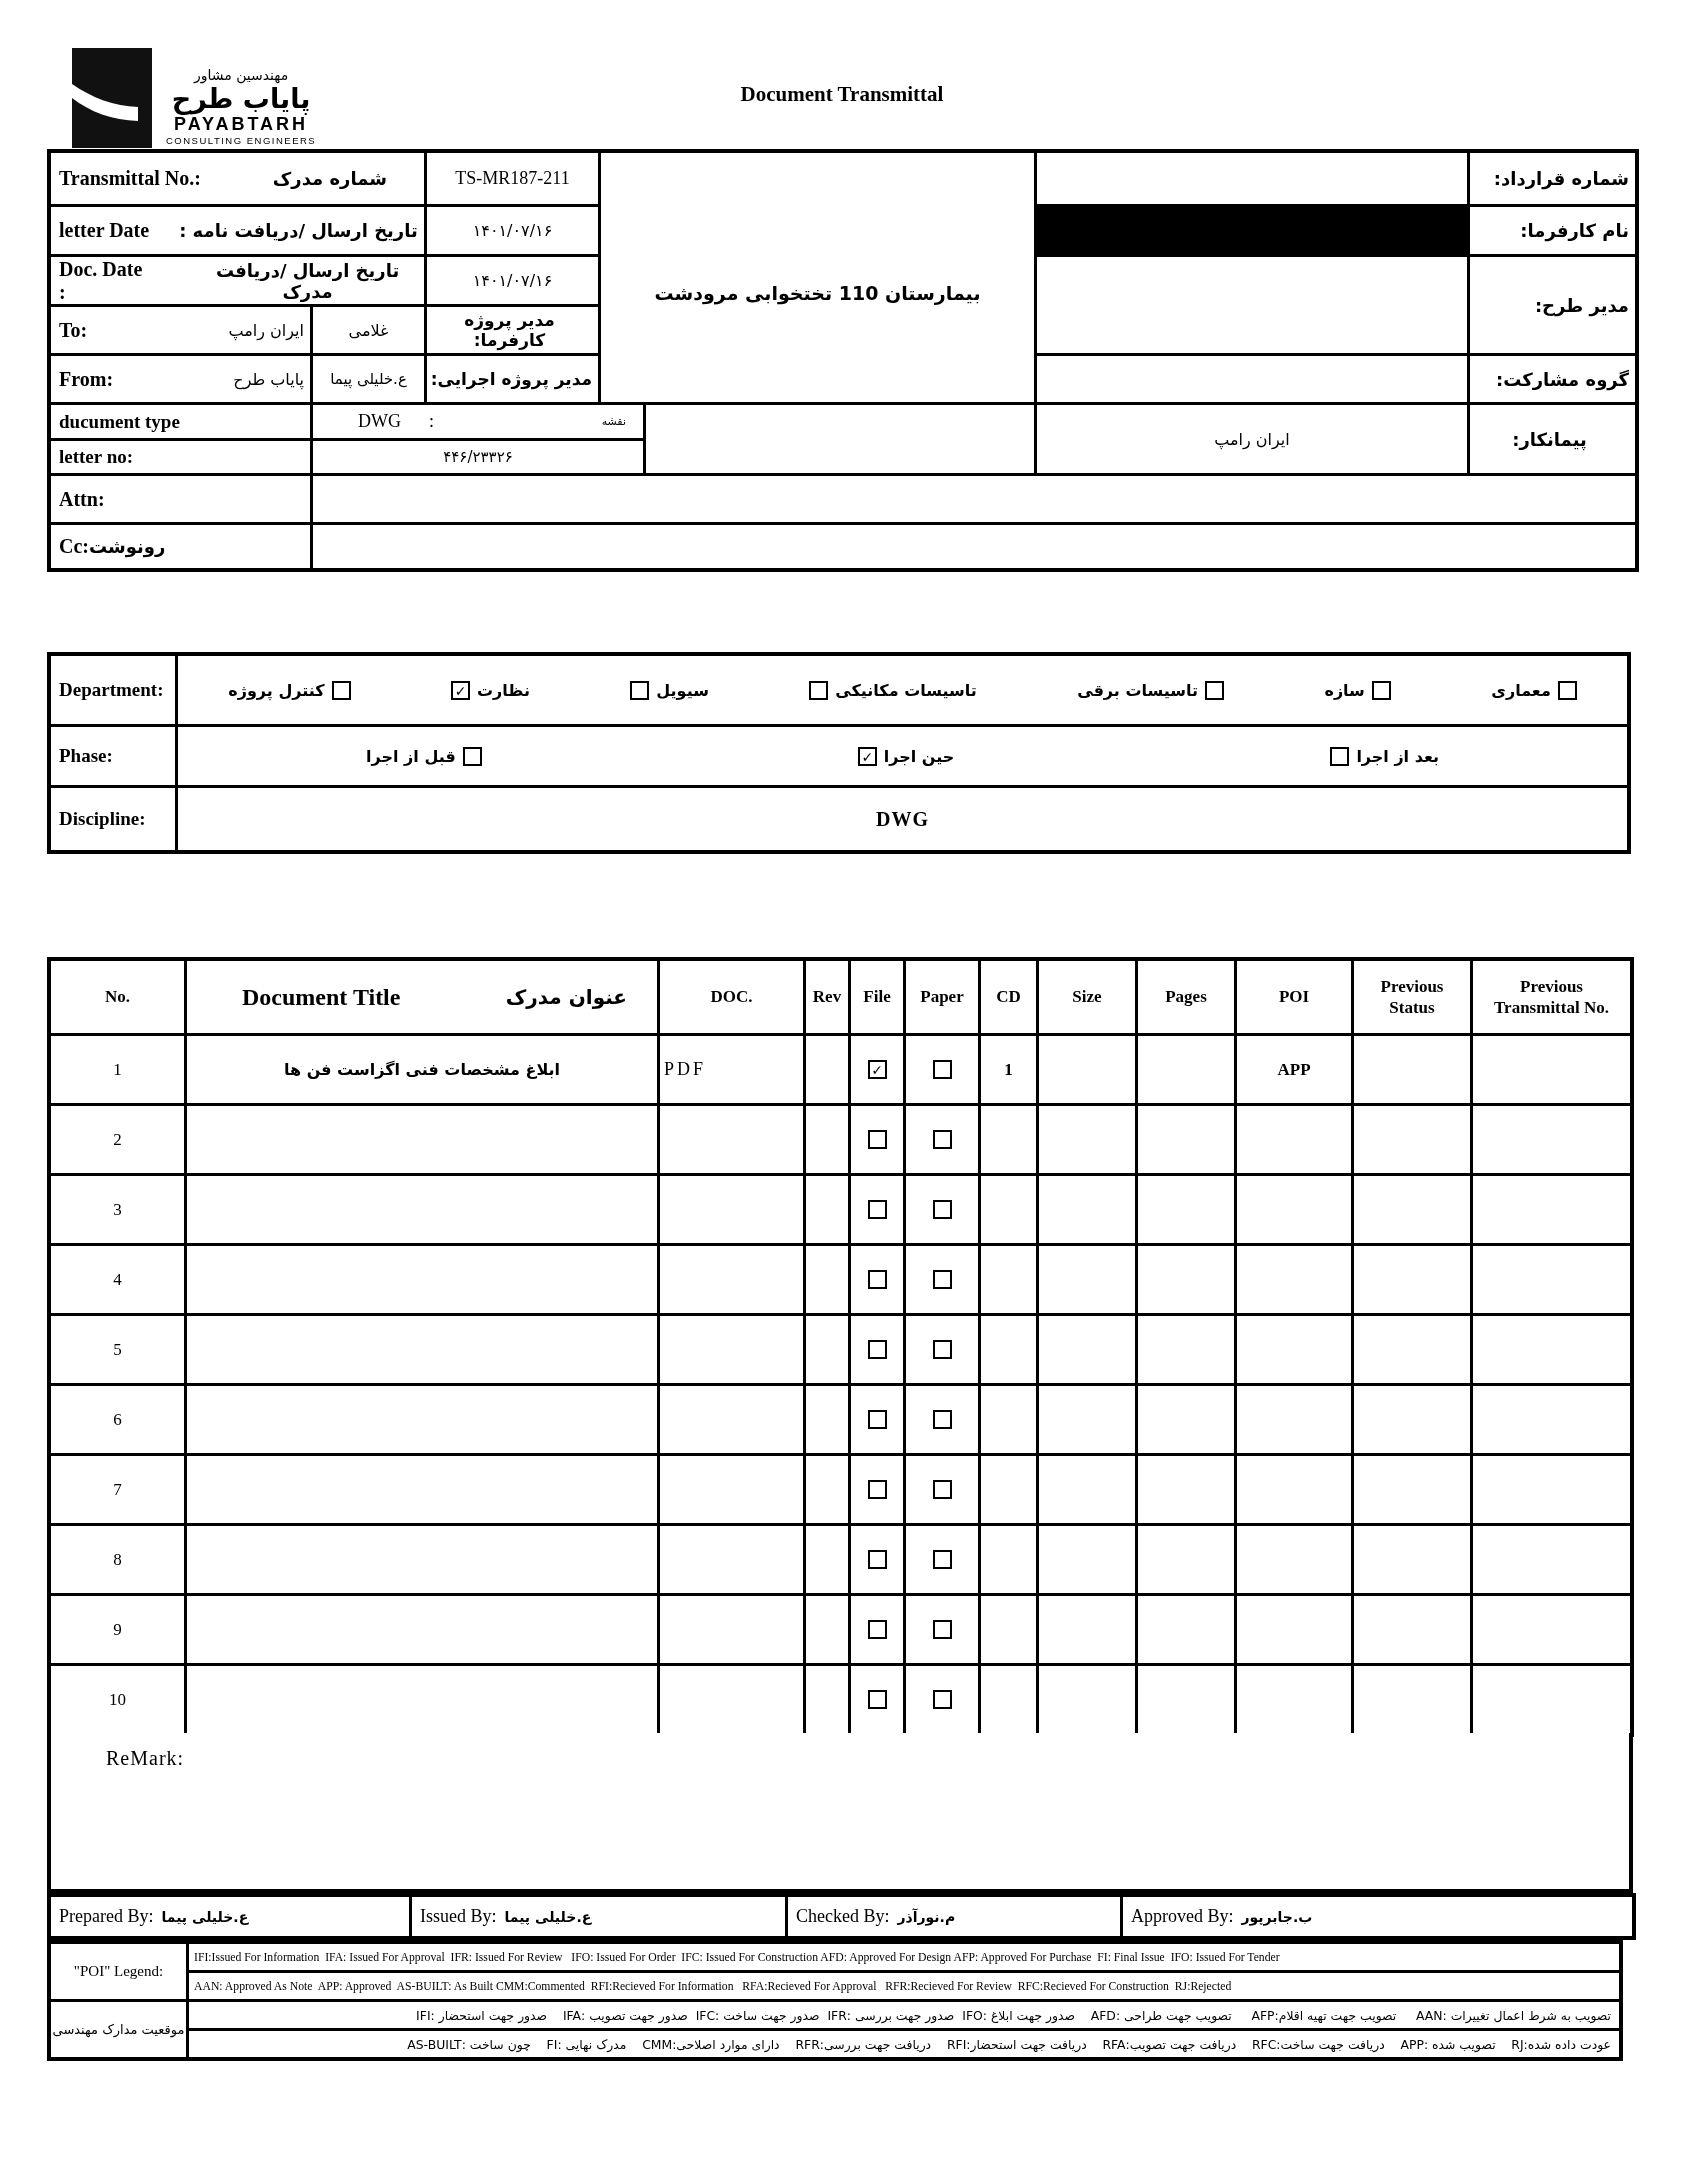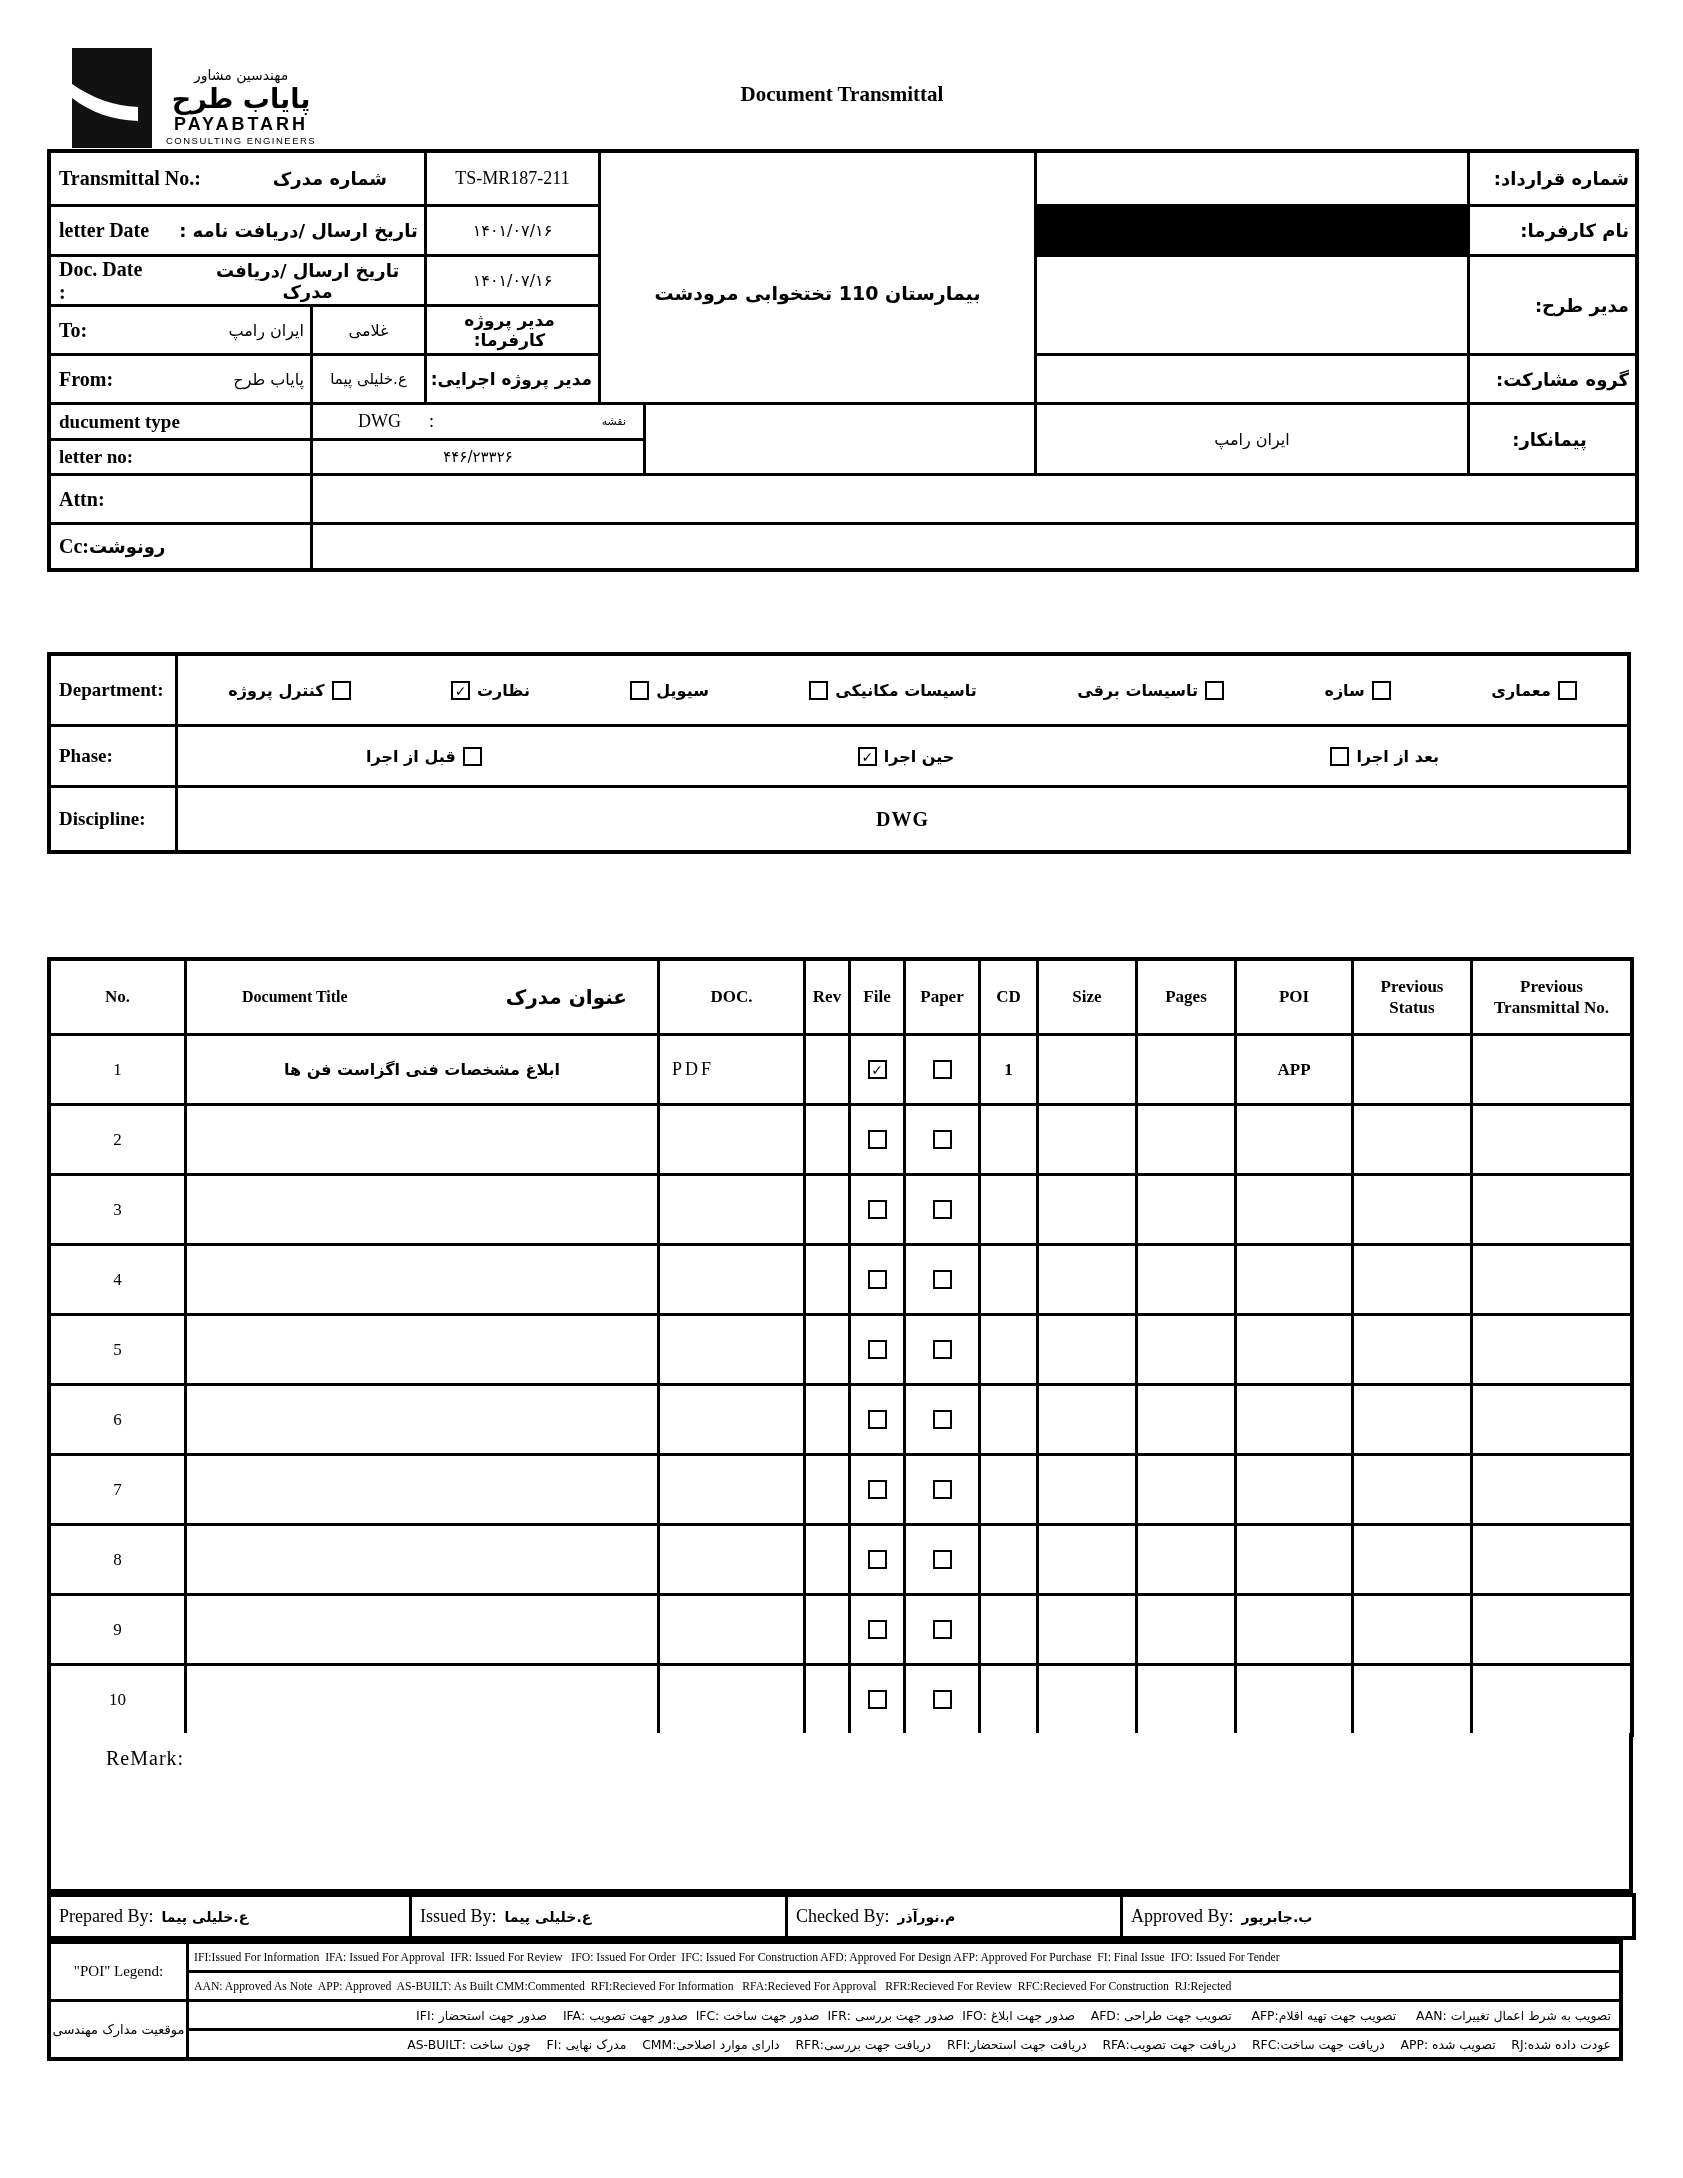--- a/index.html
+++ b/index.html
@@ -21,21 +21,21 @@
   .box { display: inline-block; width: 19px; height: 19px; border: 2px solid #000; background: #fff;
          text-align: center; line-height: 16px; font-size: 14px; font-family: "DejaVu Sans", sans-serif; flex: none; }
   .box.on::after { content: "\2713"; }
   .ckitem { display: inline-flex; gap: 7px; font-family: "DejaVu Sans", sans-serif;
             font-size: 16px; font-weight: bold; direction: rtl; }
   .ckitem.left .box { order: 2; }
   .row-wrap { display: contents; }
   .cell { background: #fff; display: flex; align-items: center; justify-content: center;
           font-size: 17px; overflow: hidden; }
   .title-cell { direction: rtl; font-family: "DejaVu Sans", sans-serif; font-size: 16px; font-weight: bold; }
-  .doc-cell { justify-content: flex-start; padding-left: 12px; letter-spacing: 3px; font-size: 18px; }
+  .doc-cell { justify-content: flex-start; padding-left: 4px; letter-spacing: 3px; font-size: 18px; }
   .poi-cell { font-weight: bold; font-size: 17px; }
   .legend-en { font-size: 11.7px; padding-left: 5px; white-space: nowrap; }
   .legend-fa { font-size: 12.4px; padding-right: 8px; white-space: nowrap; justify-content: flex-start; }
   #logo-block { left: 72px; top: 48px; display: flex; gap: 14px; }
   .logo-txt { display: flex; flex-direction: column; align-items: center; justify-content: flex-end; padding-bottom: 2px; }
 </style>
 </head>
 <body>
 
 <div id="page">
@@ -167,21 +167,21 @@
           <span>قبل از اجرا</span>
         </span>
       </div>
     <div class="t pl b" style="grid-area:3/1/4/2;font-size:19px;">Discipline:</div>
     <div class="t cen b" style="grid-area:3/2/4/3;font-size:20px;letter-spacing:1px;">DWG</div>
   </div>
 
   <div class="abs grid" id="doc-table" style="left:47px;top:957px;grid-template-columns:133px 470px 143px 42px 52px 72px 55px 96px 96px 114px 116px 157px;grid-auto-rows:67px;grid-template-rows:72px;">
     <div class="cell gray hdr">No.</div>
     <div class="cell gray" style="justify-content:space-between;padding:0 30px 0 55px;">
-      <span class="b" style="font-size:16px;">Document Title</span>
+      <span class="b" style="font-size:24px;">Document Title</span>
       <span class="fa b" style="font-size:20px;">عنوان مدرک</span>
     </div>
     <div class="cell gray hdr">DOC.</div>
     <div class="cell gray hdr">Rev</div>
     <div class="cell gray hdr">File</div>
     <div class="cell gray hdr">Paper</div>
     <div class="cell gray hdr">CD</div>
     <div class="cell gray hdr">Size</div>
     <div class="cell gray hdr">Pages</div>
     <div class="cell gray hdr">POI</div>

